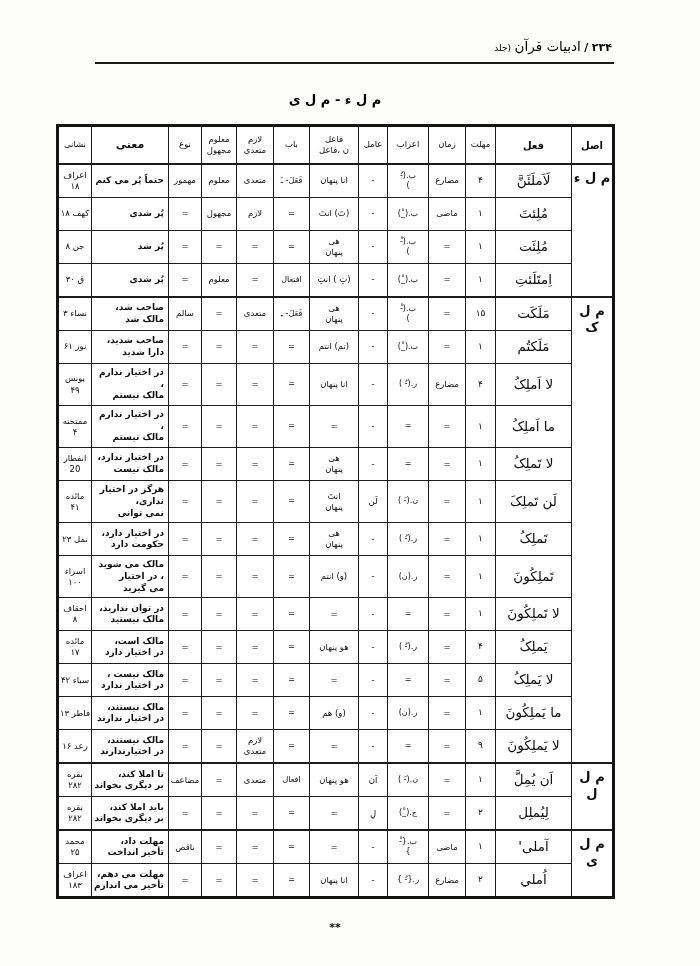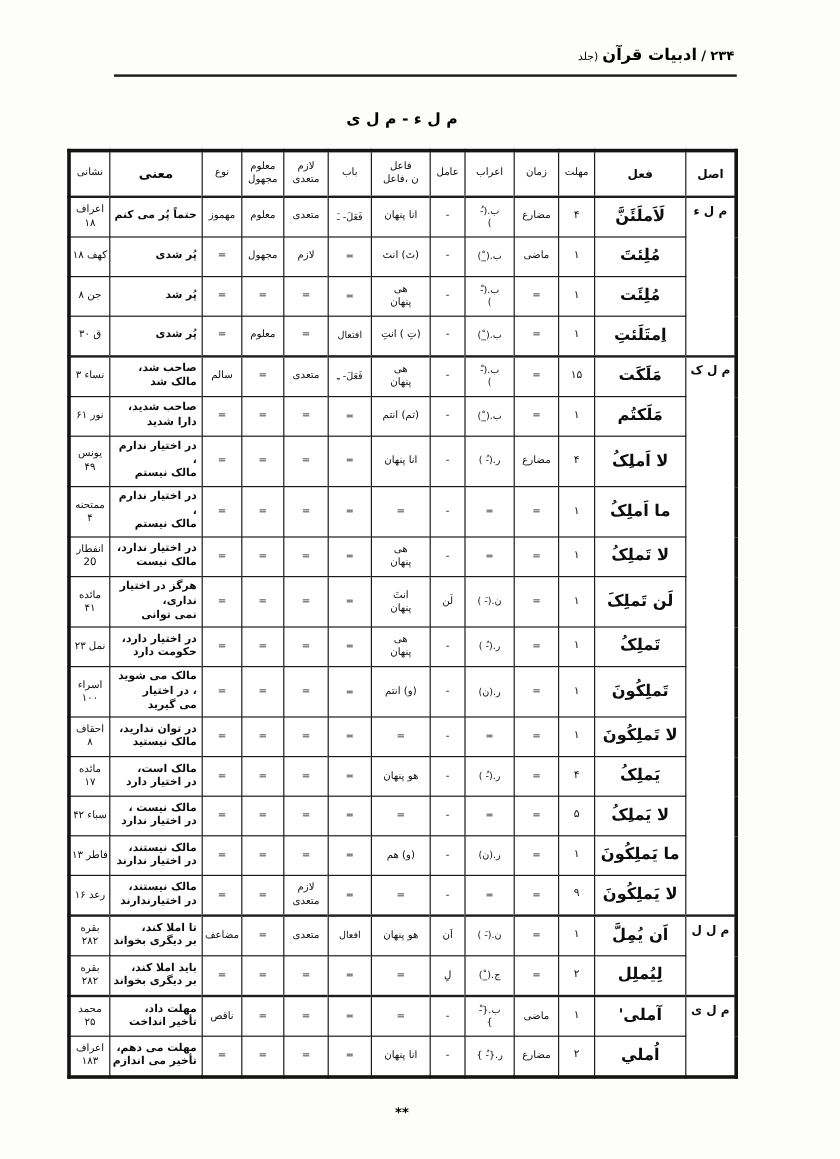--- a/index.html
+++ b/index.html
@@ -11,21 +11,21 @@
     position:relative;
     -webkit-font-smoothing:antialiased;
   }
   
   .running-head{
     position:absolute;top:38px;right:88px;
     direction:rtl;text-align:right;
     font-size:11px;color:#000;white-space:nowrap;
   }
   .running-head .pgnum{font-size:11px;font-weight:bold;}
-  .running-head .book{font-size:13.5px;font-weight:bold;letter-spacing:.5px;}
+  .running-head .book{font-size:13.5px;font-weight:normal;letter-spacing:.5px;}
   .running-head .vol{font-size:9px;}
   .head-rule{
     position:absolute;top:62px;left:95px;width:519px;height:2px;
     background:#1a1a1a;
   }
   
   .page-title{
     position:absolute;top:92px;left:56px;width:558px;
     text-align:center;direction:rtl;
     font-size:13px;font-weight:bold;letter-spacing:1px;color:#000;
@@ -44,23 +44,23 @@
     font-size:8.5px;line-height:1.3;
     white-space:pre-line;overflow:hidden;
     color:#0d0d0d;
   }
   thead th{height:30px;font-weight:normal;}
   th.h-root,th.h-verb{font-size:10px;font-weight:bold;}
   th.h-mani{font-size:11px;font-weight:bold;}
   tbody td{height:26px;}
   td.root-cell{
     vertical-align:top;padding-top:5px;
-    font-size:10px;font-weight:600;letter-spacing:1px;
-  }
-  td.c-verb{font-size:13.5px;font-weight:700;height:24px;}
+    font-size:13px;font-weight:600;letter-spacing:1px;
+  }
+  td.c-verb{font-size:13.5px;font-weight:400;height:24px;}
   td.c-count{font-size:9px;}
   td.c-meaning{text-align:right;padding-right:4px;font-size:9px;font-weight:600;}
   td.c-address{font-size:8.5px;}
   td.c-irab,td.c-bab{font-size:8px;}
   tr.group-start td{border-top-width:2.5px;}
   
   .footnote-mark{
     position:absolute;top:921px;left:56px;width:558px;
     text-align:center;font-size:11px;font-weight:bold;color:#000;
   }

